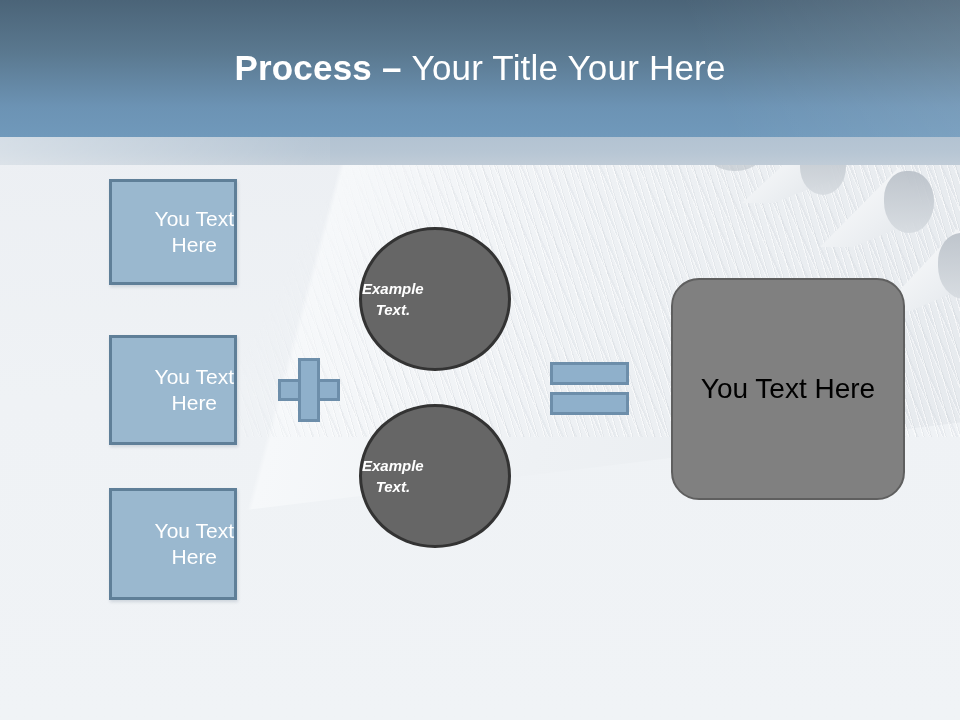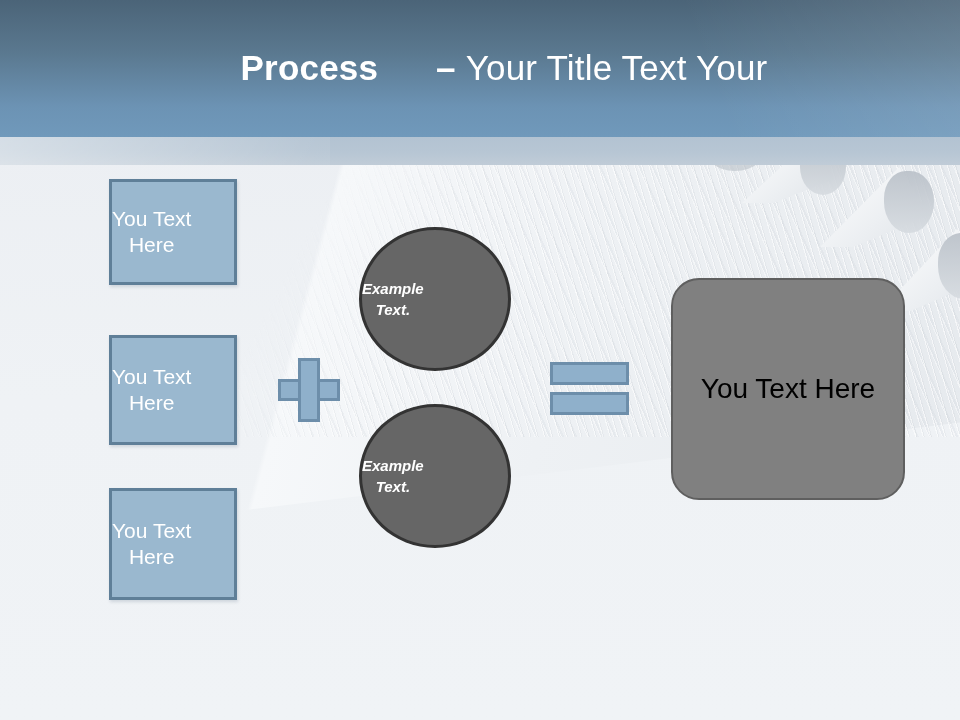--- a/index.html
+++ b/index.html
@@ -93,36 +93,36 @@
   .title {
     position: absolute;
     left: 0; top: 47px; width: 960px;
     text-align: center;
     color: #ffffff;
     font-size: 35px;
     line-height: 42px;
     letter-spacing: .2px;
     white-space: nowrap;
   }
-  .title .strong { font-weight: bold; margin-left: 48px; }
+  .title .strong { font-weight: bold; }
   .title .rest { font-weight: normal; }
 
   
   .tbox {
     position: absolute;
     width: 128px;
     background: #9ab8cf;
     border: 3px solid #5f7f98;
     box-sizing: border-box;
     color: #ffffff;
     font-size: 21px;
     line-height: 26px;
     display: flex;
     align-items: center;
-    justify-content: flex-start;
+    justify-content: flex-end;
     text-align: center;
     box-shadow: 1px 2px 3px rgba(90,110,130,0.22);
   }
   #tbox-1 { left: 109px; top: 179px;  height: 106px; }
   #tbox-2 { left: 109px; top: 335px;  height: 110px; }
   #tbox-3 { left: 109px; top: 488px;  height: 112px; }
 
   
   .plus {
     position: absolute;
@@ -214,21 +214,21 @@
     <div class="tooth" style="left:700px; top:-28px; width:70px; height:62px; background:#b6bdc5; opacity:.55;"></div>
   </div>
 
   <div class="header">
     <div class="header-photo-hint"></div>
   </div>
   <div class="header-band"></div>
   <div class="header-band-hi"></div>
 
   <div class="title">
-    <span class="strong">Process</span><span class="strong"> – </span><span class="rest">Your Title Text Your</span>
+    <span class="strong">Process</span><span class="strong"> – </span><span class="rest">Your Title Your Here</span>
   </div>
 
   <div class="tbox" id="tbox-1">
     <span style="white-space:pre-line;">You Text
 Here</span>
   </div>
   <div class="tbox" id="tbox-2">
     <span style="white-space:pre-line;">You Text
 Here</span>
   </div>

